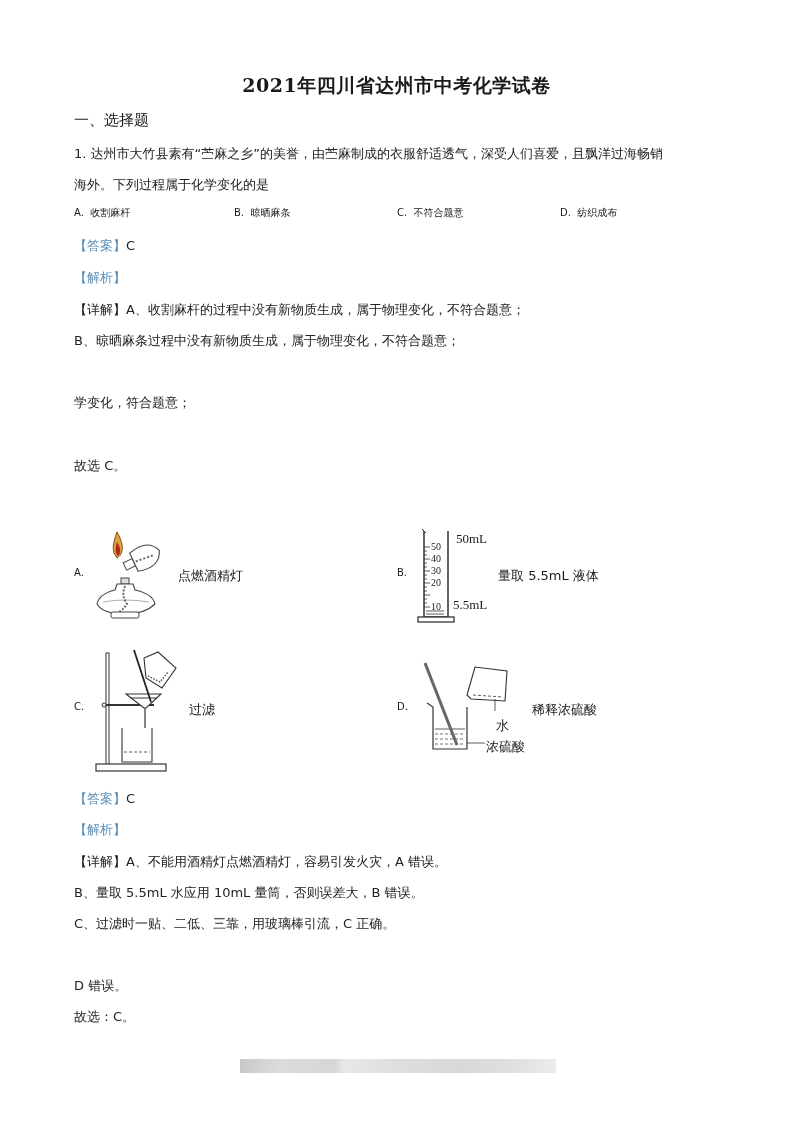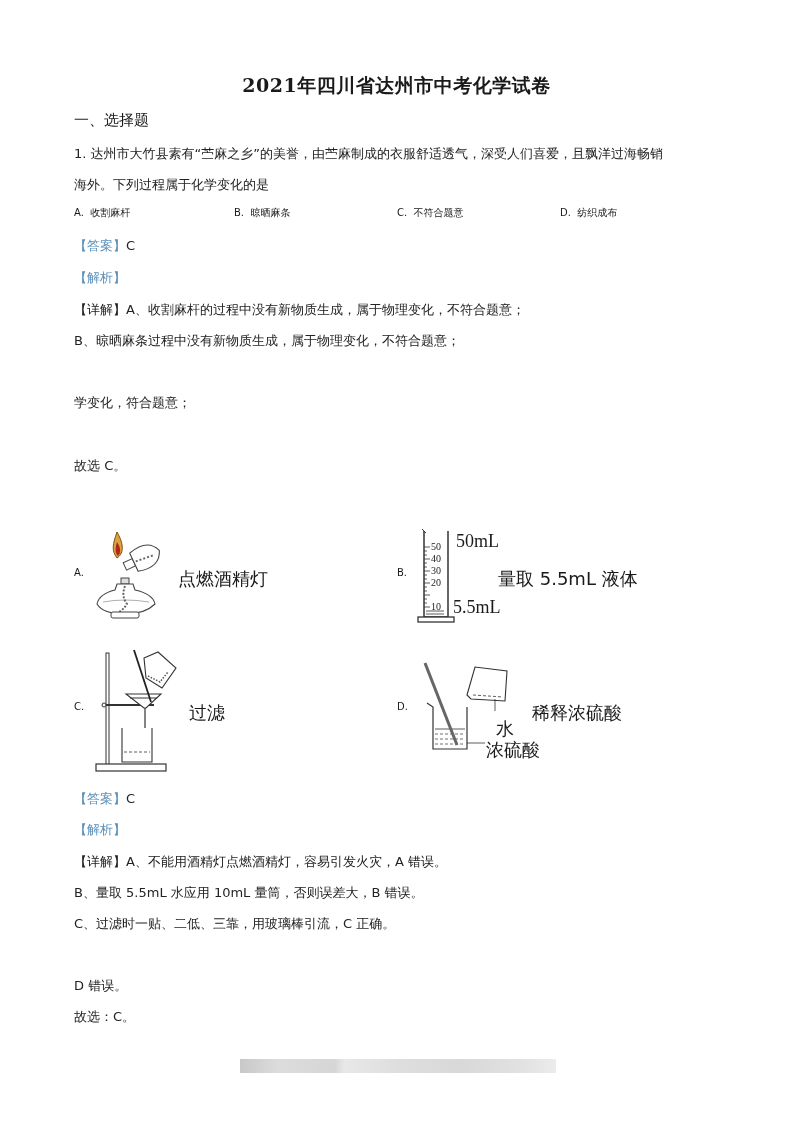--- a/index.html
+++ b/index.html
@@ -16,21 +16,21 @@
   }
   .section {
     position: absolute; left: 74px; top: 108px; font-size: 15px; font-weight: normal;
   }
   .line {
     position: absolute; left: 74px; font-size: 13px; white-space: nowrap; color: #222;
   }
   .bracket { color: #5a8fb8; }
   .ans-letter { color: #222; }
   .opt { position: absolute; font-size: 10px; white-space: nowrap; }
-  .img-label { position: absolute; font-size: 18px; white-space: nowrap; }
+  .img-label { position: absolute; font-size: 13px; white-space: nowrap; }
   svg { position: absolute; overflow: visible; }
   .footer-bar {
     position: absolute; left: 240px; top: 1056px; width: 316px; height: 14px;
     background: linear-gradient(90deg, #c8c8c8 0%, #dcdcdc 12%, #d6d6d6 30%, #e8e8e8 33%, #dedede 50%, #d8d8d8 70%, #e2e2e2 90%, #ececec 100%);
   }
 </style>
 </head>
 <body>
 
 <div class="page">

